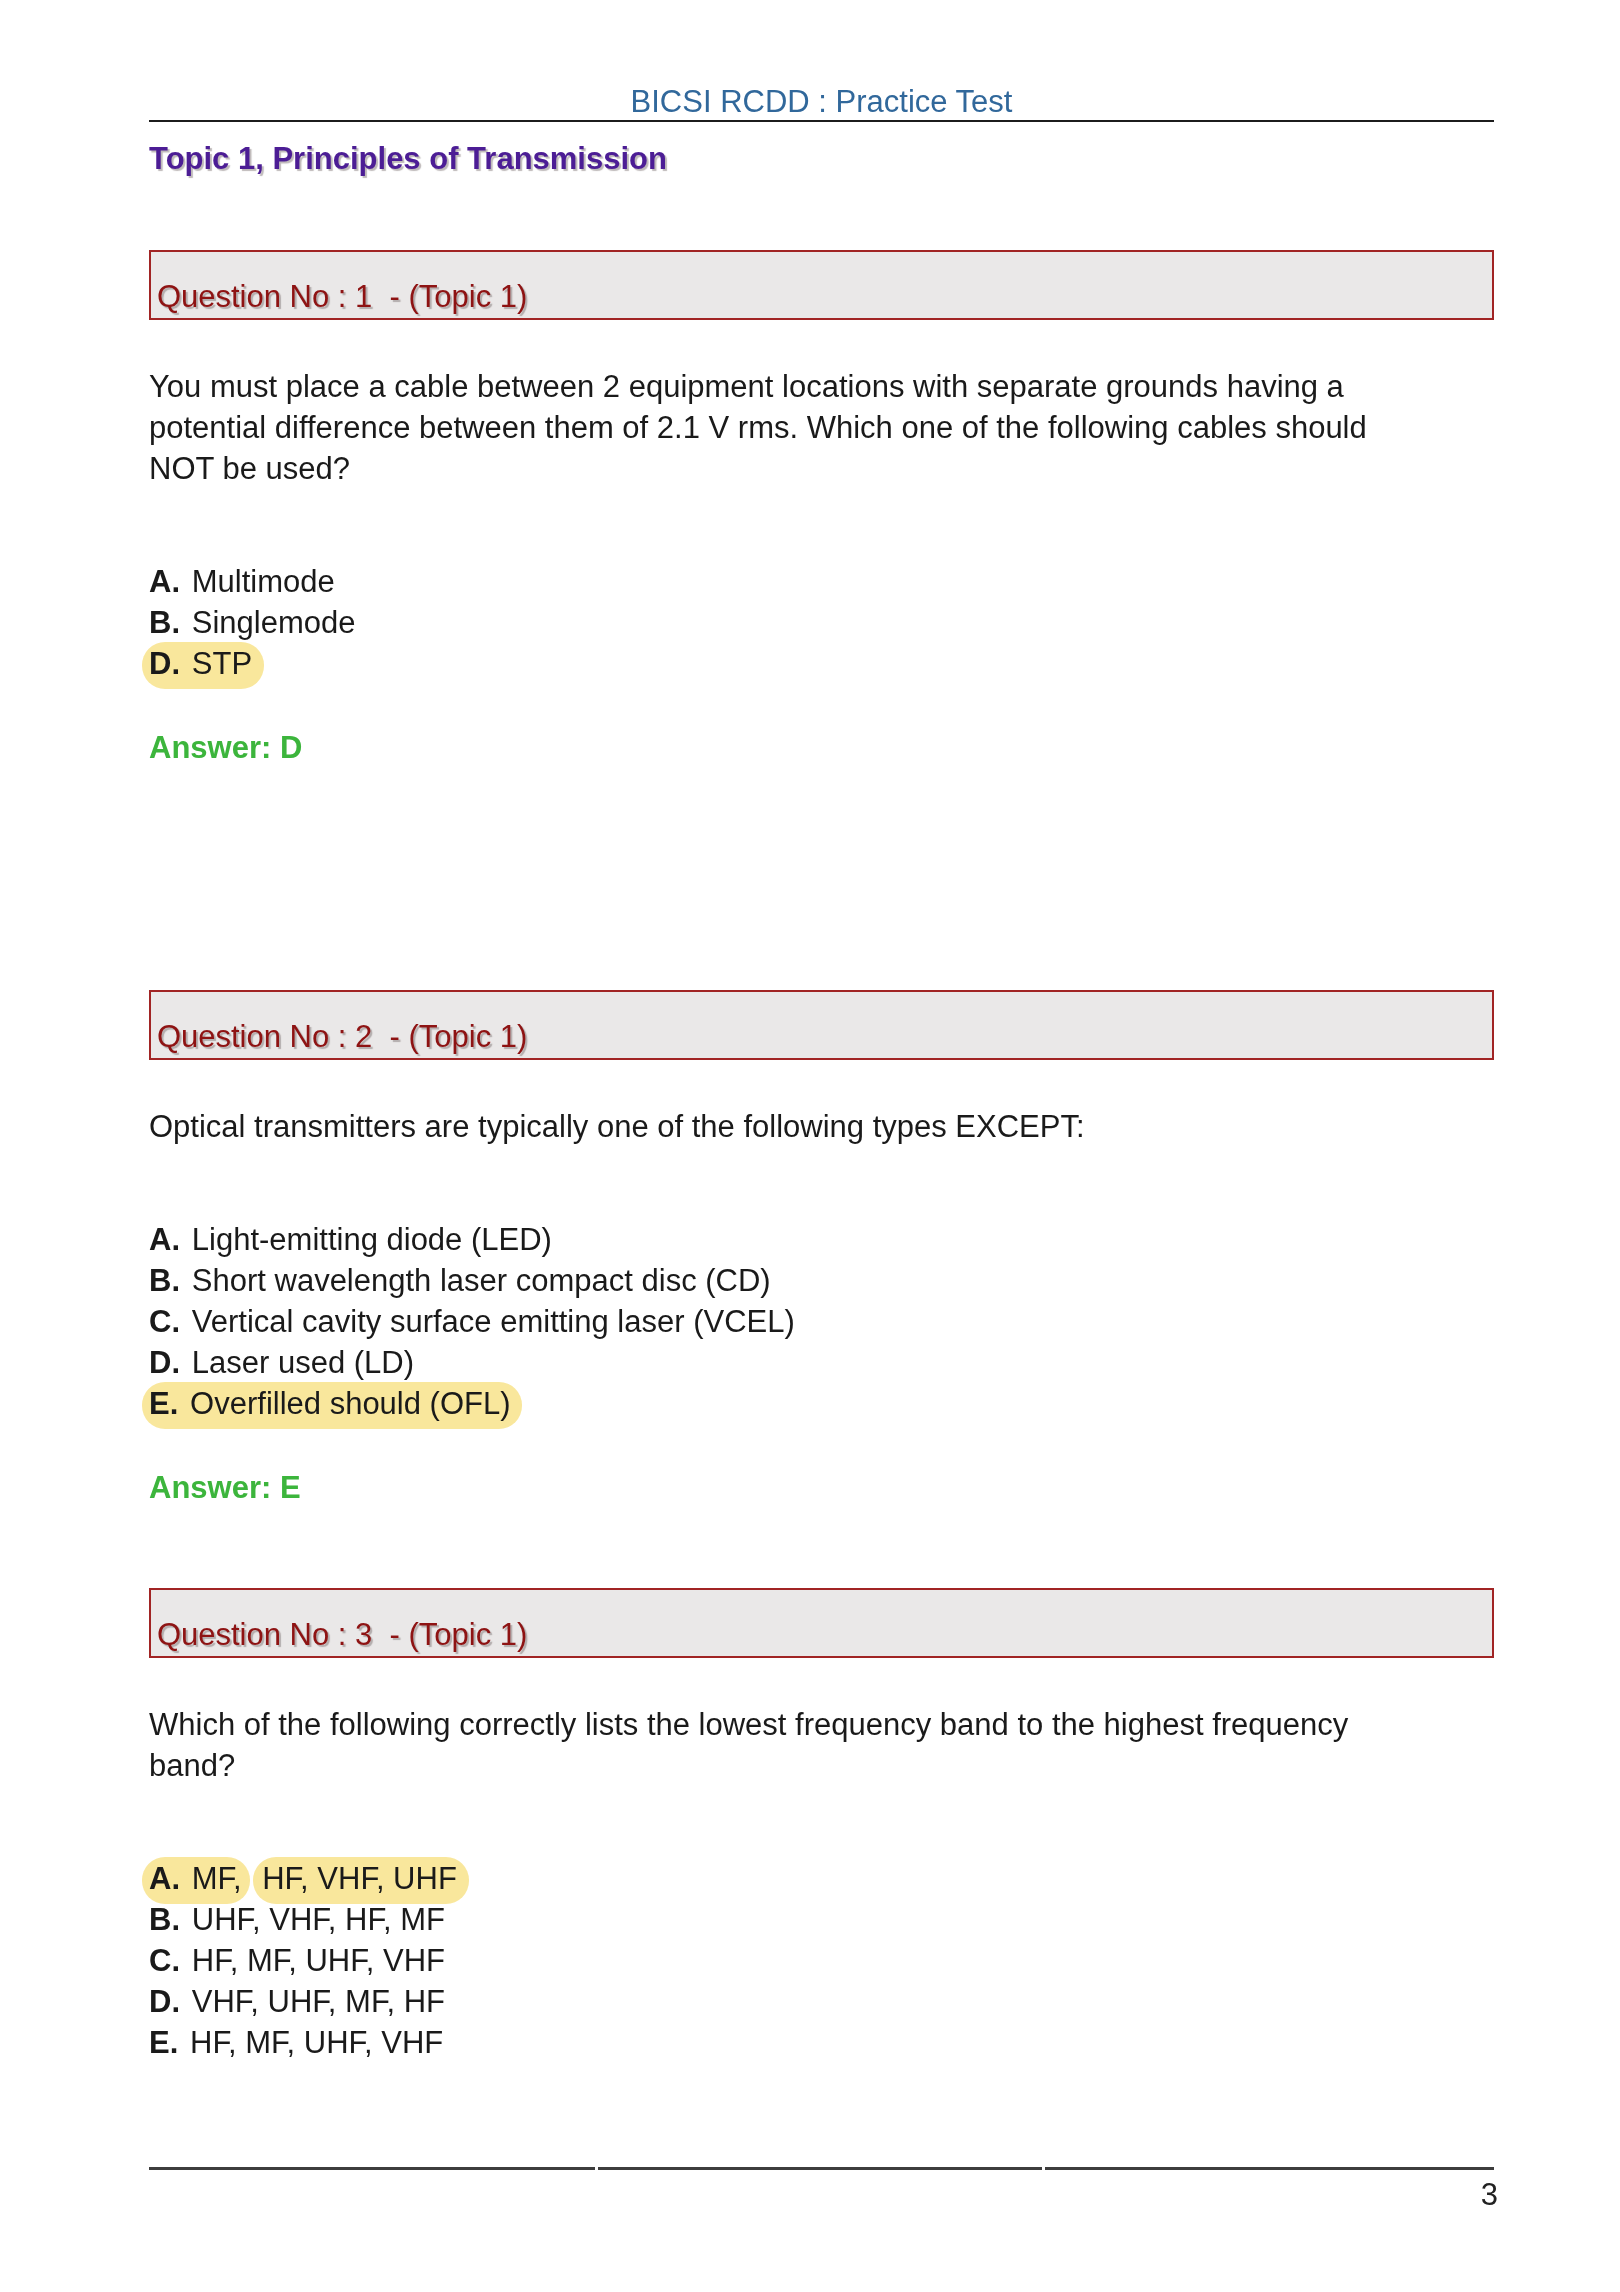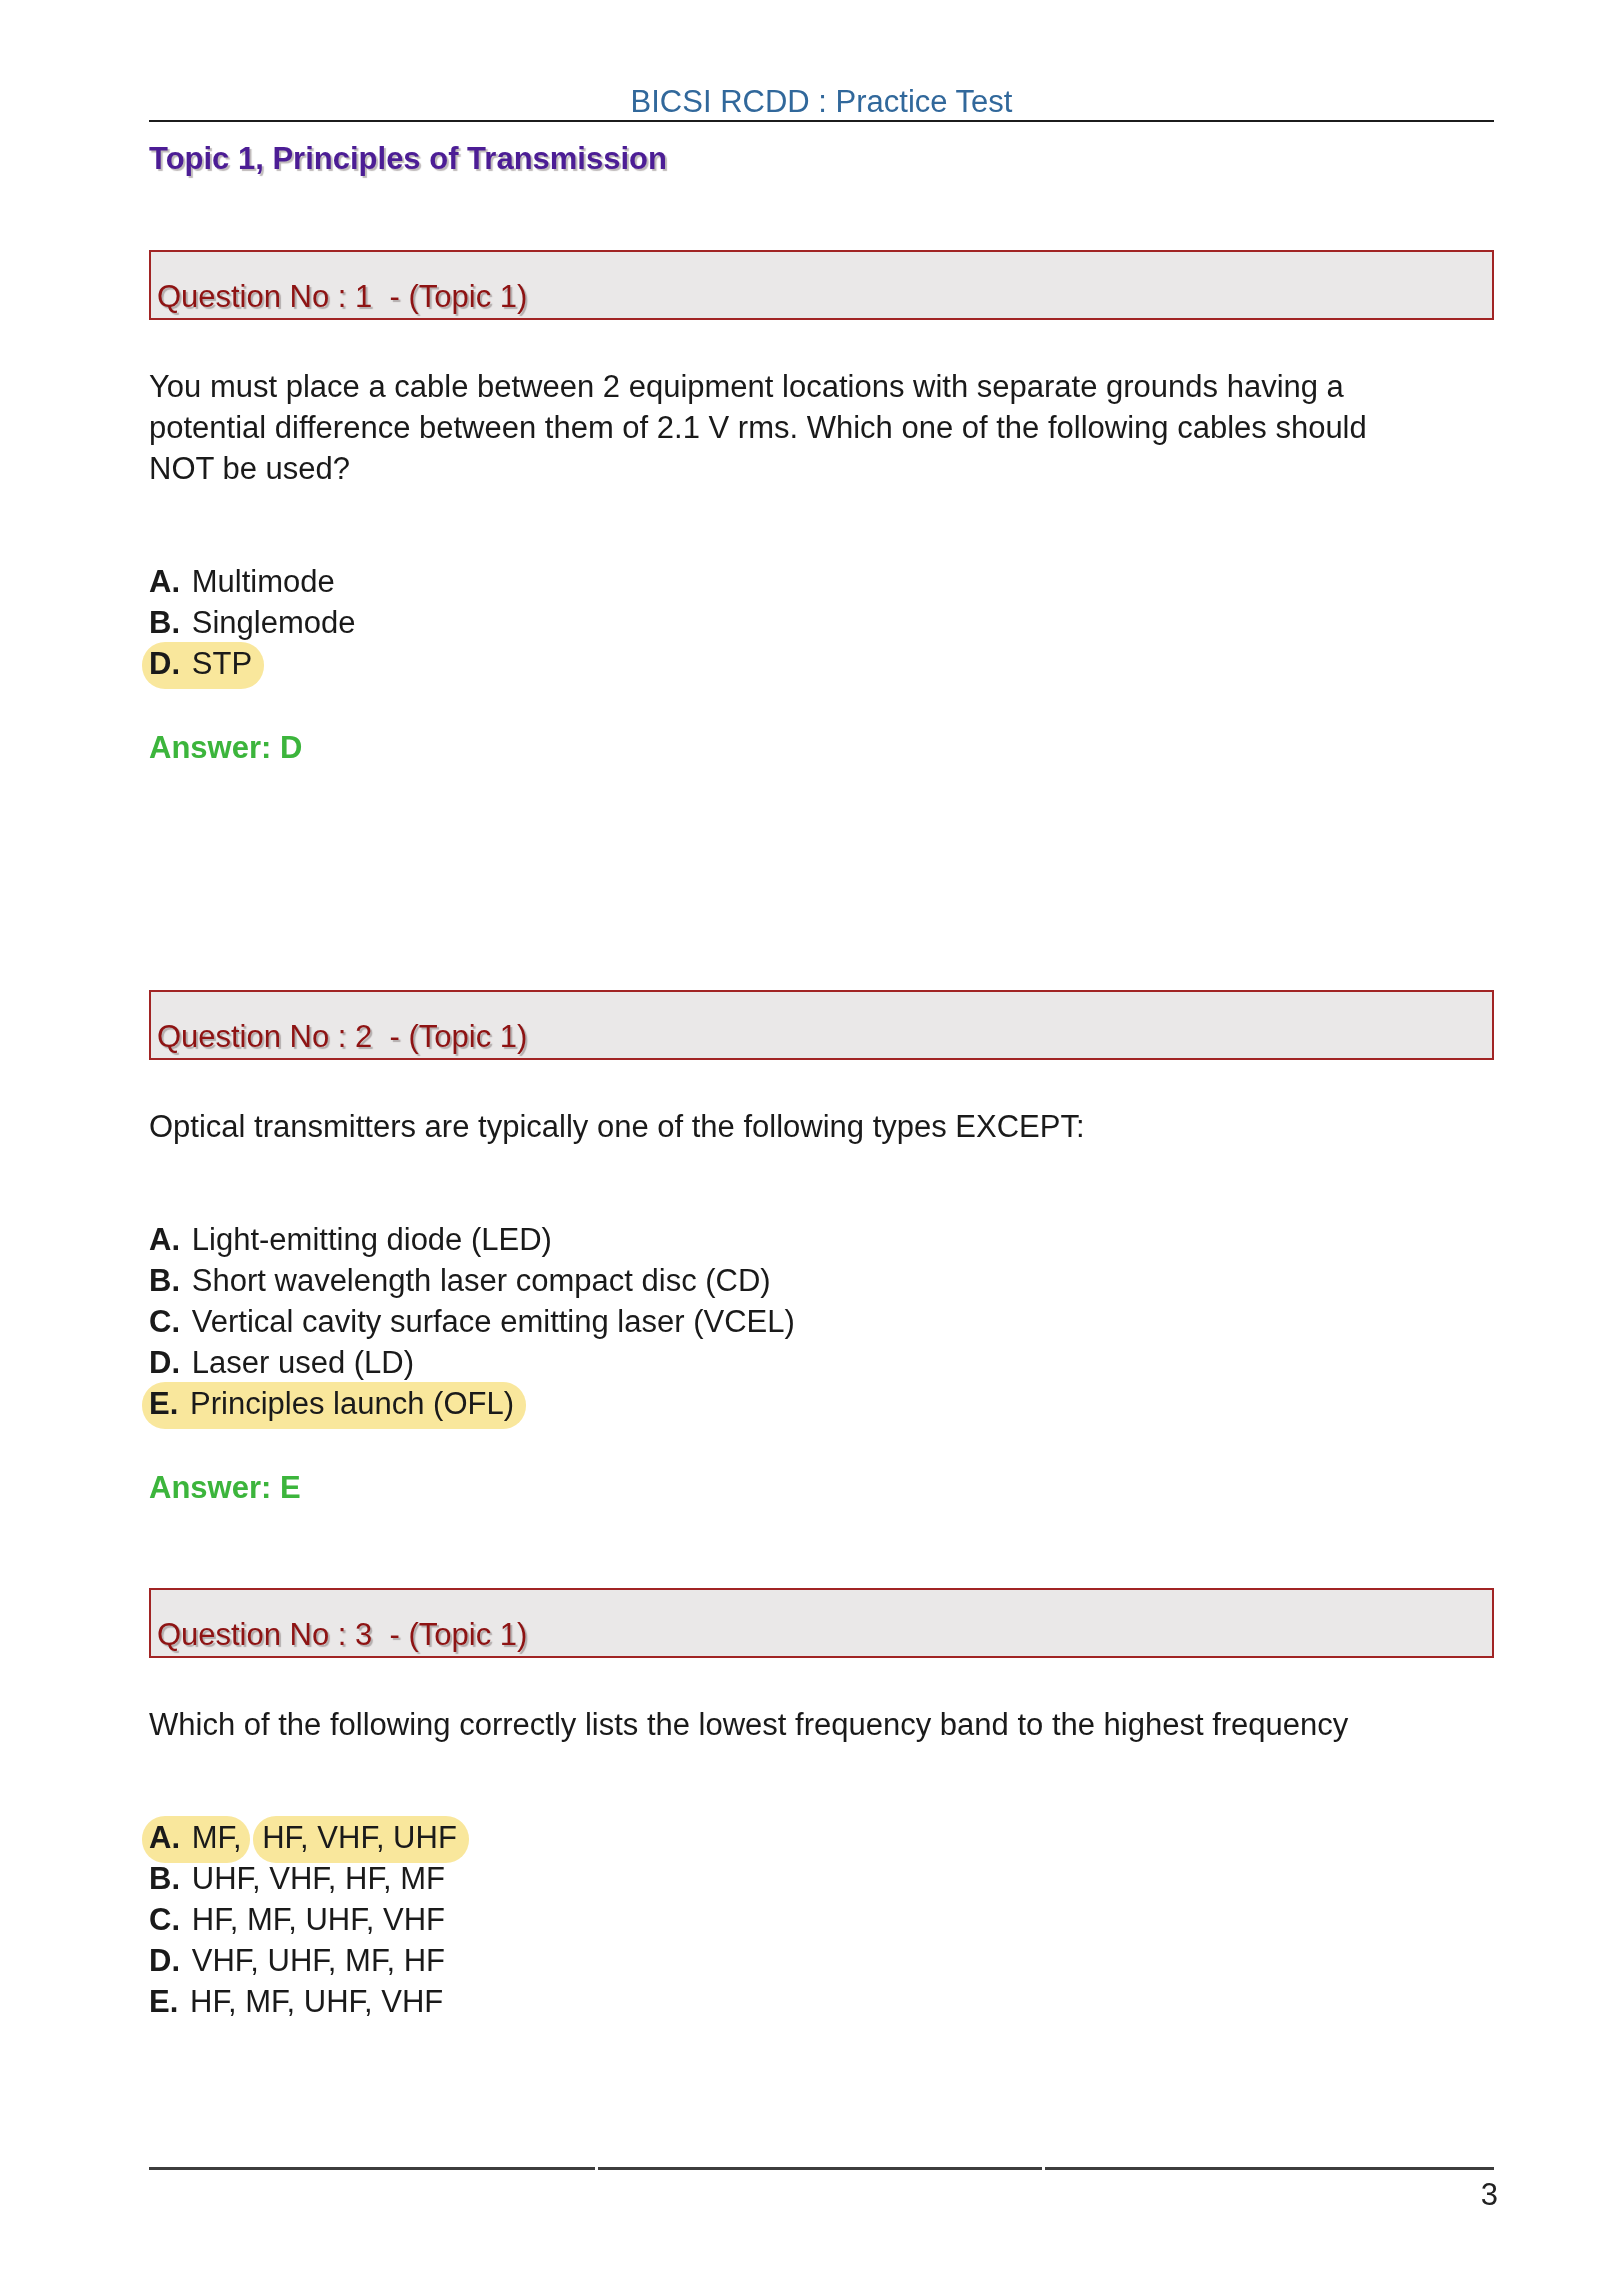--- a/index.html
+++ b/index.html
@@ -182,32 +182,33 @@
       <div class="option">
         <span class="option-letter">B.</span><span class="option-text">Short wavelength laser compact disc (CD)</span>
       </div>
       <div class="option">
         <span class="option-letter">C.</span><span class="option-text">Vertical cavity surface emitting laser (VCEL)</span>
       </div>
       <div class="option">
         <span class="option-letter">D.</span><span class="option-text">Laser used (LD)</span>
       </div>
       <div class="option">
-        <span class="hl"><span class="option-letter">E.</span><span class="option-text">Principles launch (OFL)</span></span>
+        <span class="hl"><span class="option-letter">E.</span><span class="option-text">Overfilled should (OFL)</span></span>
       </div>
     </div>
     <div class="answer">Answer: E</div>
   </section>
 
   <section class="question q3">
     <div class="qbox">
       <span class="qbox-title">Question No : 3  - (Topic 1)</span>
     </div>
     <div class="qtext">
       <div class="qline">Which of the following correctly lists the lowest frequency band to the highest frequency</div>
+      <div class="qline">band?</div>
     </div>
     <div class="options">
       <div class="option">
         <span class="hl hl-a"><span class="option-letter">A.</span><span class="option-text">MF,</span></span><span class="hl hl-b">HF, VHF, UHF</span>
       </div>
       <div class="option">
         <span class="option-letter">B.</span><span class="option-text">UHF, VHF, HF, MF</span>
       </div>
       <div class="option">
         <span class="option-letter">C.</span><span class="option-text">HF, MF, UHF, VHF</span>

